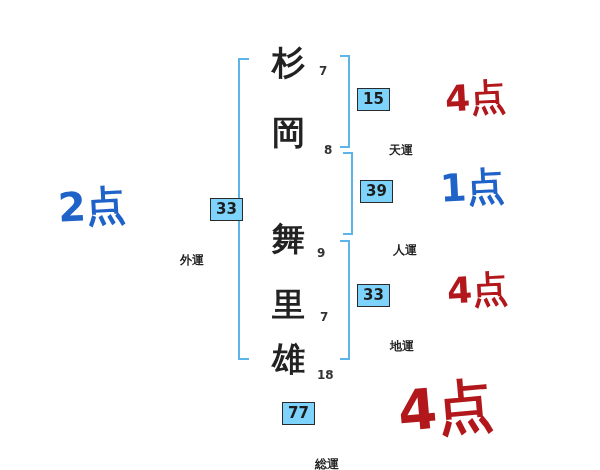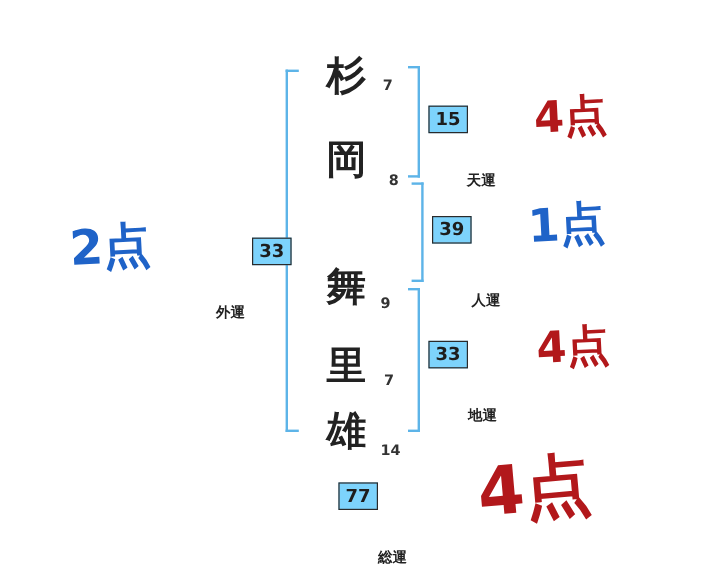--- a/index.html
+++ b/index.html
@@ -81,21 +81,21 @@
   <div class="abs name-char" style="left:272px;top:116px">岡</div>
   <div class="abs stroke-num" style="left:324px;top:143px">8</div>
 
   <div class="abs name-char" style="left:272px;top:222px">舞</div>
   <div class="abs stroke-num" style="left:317px;top:246px">9</div>
 
   <div class="abs name-char" style="left:272px;top:288px">里</div>
   <div class="abs stroke-num" style="left:320px;top:310px">7</div>
 
   <div class="abs name-char" style="left:272px;top:342px">雄</div>
-  <div class="abs stroke-num" style="left:317px;top:368px">14</div>
+  <div class="abs stroke-num" style="left:317px;top:368px">18</div>
 
   <div class="bracket open-right" style="left:238px;top:58px;height:302px"></div>
 
   <div class="bracket open-left" style="left:340px;top:55px;height:93px"></div>
 
   <div class="bracket open-left" style="left:343px;top:152px;height:83px"></div>
 
   <div class="bracket open-left" style="left:340px;top:240px;height:120px"></div>
 
   <div class="abs fortune-label" style="left:180px;top:204px">外運</div>

